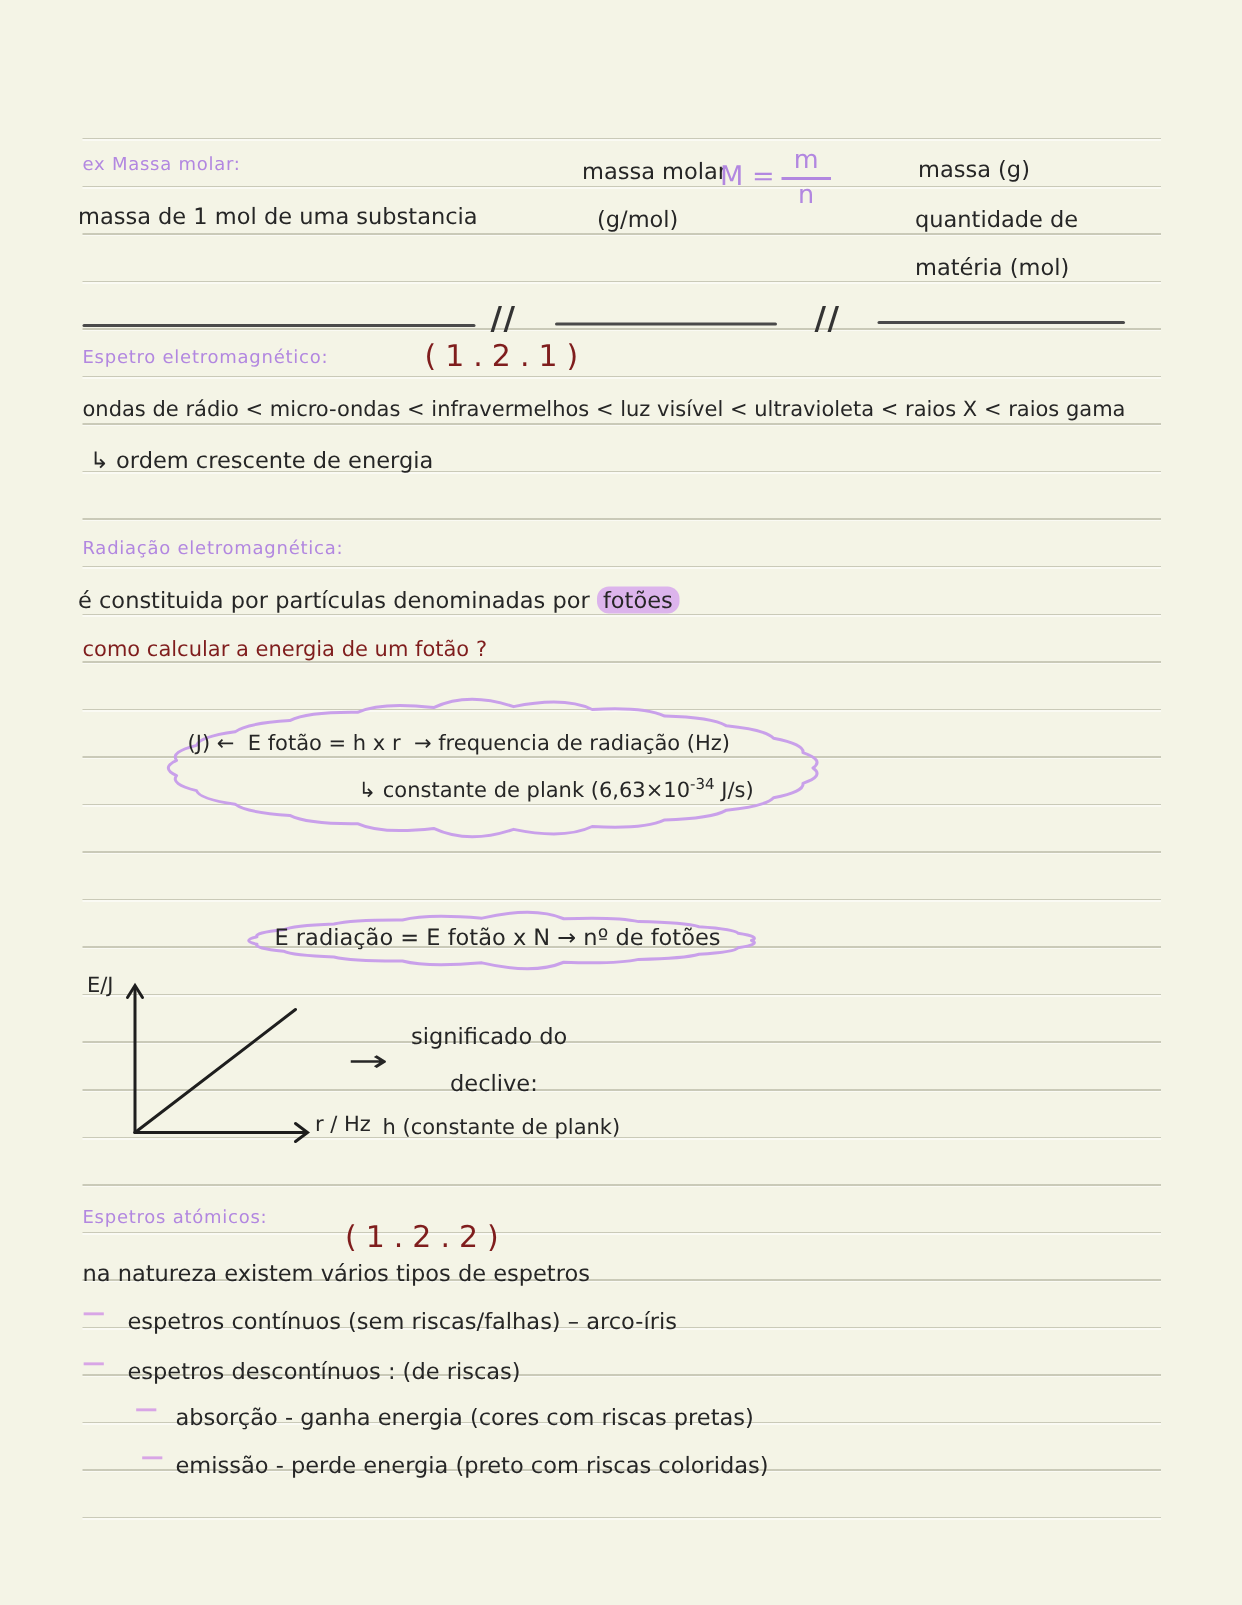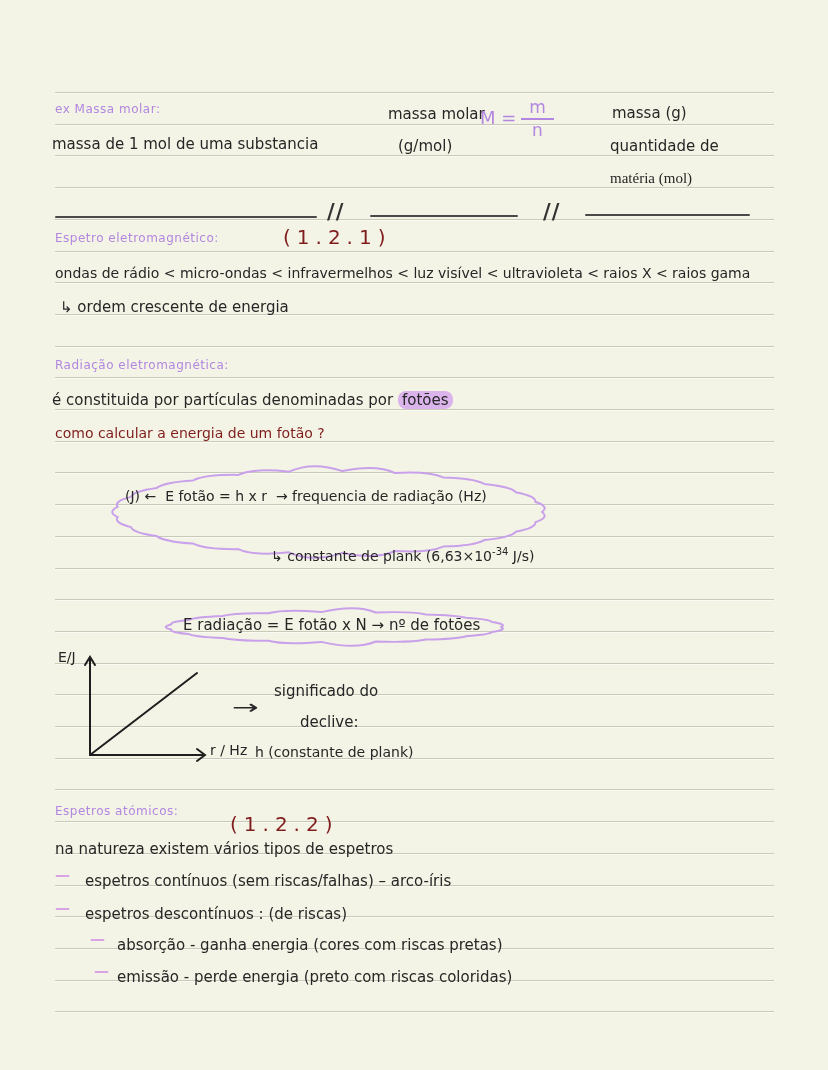--- a/index.html
+++ b/index.html
@@ -47,21 +47,21 @@
     <span class="purple" style="font-size:18px;">M =</span>
     <span class="frac">
       <span class="num">m</span>
       <span class="den">n</span>
     </span>
   </div>
   <div class="t ink" style="left:398px;top:137px;">(g/mol)</div>
 
   <div class="t ink" style="left:612px;top:104px;">massa (g)</div>
   <div class="t ink" style="left:610px;top:137px;">quantidade de</div>
-  <div class="t ink" style="left:610px;top:169px;font-family:Liberation Serif, serif;">matéria (mol)</div>
+  <div class="t ink" style="left:610px;top:169px;">matéria (mol)</div>
 
   <div class="divseg" style="left:55px;top:216px;width:262px;"></div>
   <div class="divbreak" style="left:327px;top:200px;">//</div>
   <div class="divseg" style="left:370px;top:215px;width:148px;"></div>
   <div class="divbreak" style="left:543px;top:200px;">//</div>
   <div class="divseg" style="left:585px;top:214px;width:165px;"></div>
 
   <div class="t purple heading" style="left:55px;top:231px;">Espetro eletromagnético:</div>
   <div class="t pink secnum" style="left:283px;top:225px;">(1.2.1)</div>
   <div class="t ink small" style="left:55px;top:265px;">ondas de rádio &lt; micro-ondas &lt; infravermelhos &lt; luz visível &lt; ultravioleta &lt; raios X &lt; raios gama</div>
@@ -74,21 +74,21 @@
   </div>
 
   <svg class="cloud" width="452" height="108" style="left:103px;top:458px;">
     <path fill="none" stroke="#c9a0ea" stroke-width="2" stroke-linejoin="round" d="M439.0 54.0 Q446.7 59.4 432.3 64.2 Q433.4 69.8 412.7 73.8 Q407.9 79.4 381.3 82.1 Q371.4 87.8 340.1 88.6 Q326.2 95.0 291.8 93.0 Q273.3 101.8 239.4 94.9 Q209.3 105.1 186.1 94.3 Q151.2 98.3 135.3 91.1 Q102.2 91.5 90.2 85.6 Q61.1 83.8 53.7 78.1 Q29.9 74.8 28.0 69.1 Q10.3 64.7 14.7 59.1 Q3.7 54.0 14.7 48.9 Q10.3 43.3 28.0 38.9 Q29.9 33.2 53.7 29.9 Q61.1 24.2 90.2 22.4 Q102.2 16.5 135.3 16.9 Q151.2 9.7 186.1 13.7 Q209.3 2.9 239.4 13.1 Q273.3 6.2 291.8 15.0 Q326.2 13.0 340.1 19.4 Q371.4 20.2 381.3 25.9 Q407.9 28.6 412.7 34.2 Q433.4 38.2 432.3 43.8 Q446.7 48.6 439.0 54.0 Z"></path>
   </svg>
   <div class="t ink small" style="left:125px;top:488px;">
     <span>(J) ←</span>&nbsp;
     <span>E fotão = h x r</span>&nbsp;
     <span>→ frequencia de radiação (Hz)</span>
   </div>
-  <div class="t ink small" style="left:271px;top:518px;margin-top:28px;">
+  <div class="t ink small" style="left:239px;top:518px;">
     <span>↳ constante de plank (6,63×10</span><sup>-34</sup><span> J/s)</span>
   </div>
 
   <svg class="cloud" width="358" height="56" style="left:156px;top:599px;">
     <path fill="none" stroke="#c9a0ea" stroke-width="2" stroke-linejoin="round" d="M345.0 28.0 Q351.5 30.6 336.0 32.9 Q334.0 35.6 310.0 37.2 Q300.8 40.0 269.8 40.6 Q255.5 43.8 219.8 42.5 Q200.0 50.9 165.3 42.9 Q128.4 46.0 112.3 41.7 Q78.5 41.9 66.6 39.0 Q38.8 37.9 33.0 35.1 Q13.1 33.1 15.3 30.5 Q4.3 28.0 15.3 25.5 Q13.1 22.9 33.0 20.9 Q38.8 18.1 66.6 17.0 Q78.5 14.1 112.3 14.3 Q128.4 10.0 165.3 13.1 Q200.0 5.1 219.8 13.5 Q255.5 12.2 269.8 15.4 Q300.8 16.0 310.0 18.8 Q334.0 20.4 336.0 23.1 Q351.5 25.4 345.0 28.0 Z"></path>
   </svg>
   <div class="t ink" style="left:183px;top:616px;">
     <span>E radiação = E fotão x N</span>
     <span>→ nº de fotões</span>
   </div>

